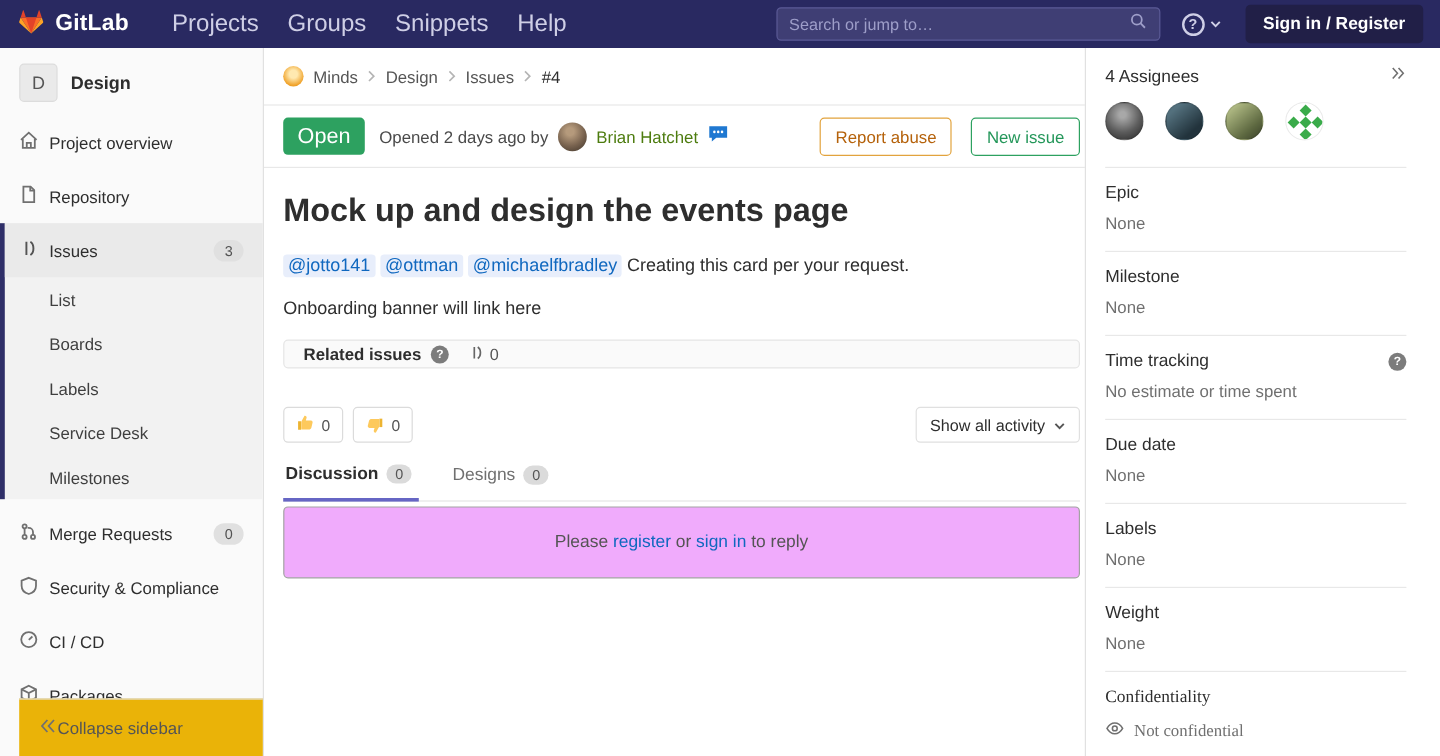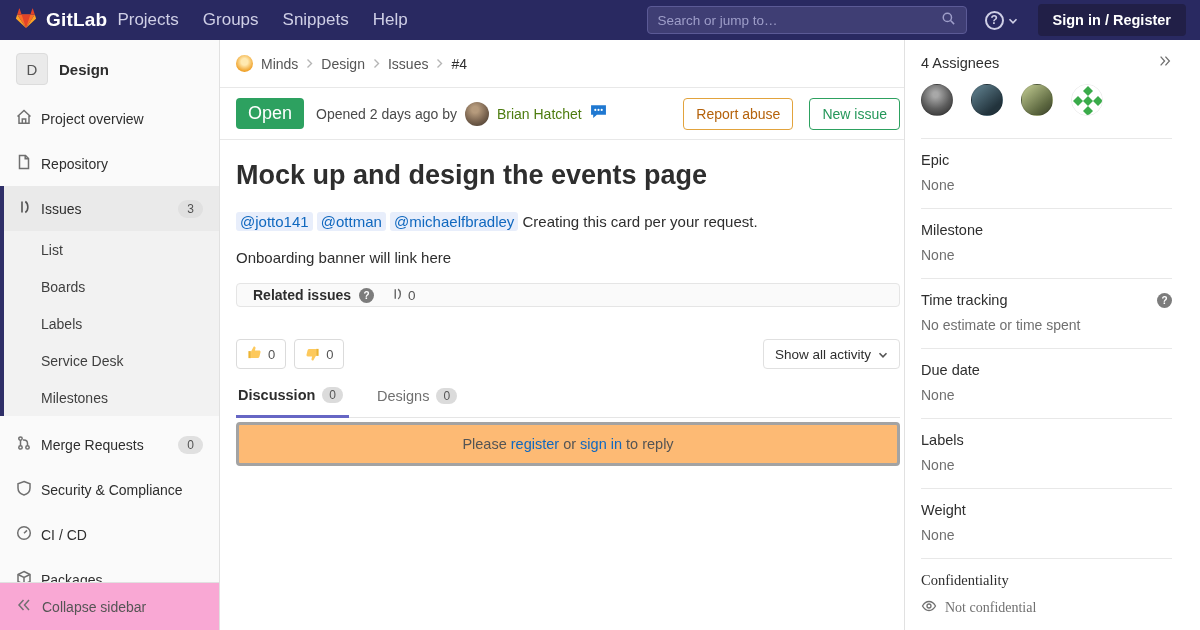--- a/index.html
+++ b/index.html
@@ -2,24 +2,24 @@
 <html><head>
 <meta charset="utf-8">
 <style>
   * { margin:0; padding:0; box-sizing:border-box; }
   body { font-family:"Liberation Sans","DejaVu Sans",sans-serif; background:#fff; color:#2e2e2e; }
   #app { position:relative; width:1200px; height:630px; overflow:hidden; background:#fff; }
 
   
   .navbar { position:absolute; top:0; left:0; width:1200px; height:40px; background:#292961;
             display:flex; align-items:center; padding:0 14px; z-index:30; }
-  .brand { display:flex; align-items:center; gap:8px; cursor:pointer; }
+  .brand { display:flex; align-items:center; gap:8px; margin-right:26px; cursor:pointer; }
   .brand-text { color:#fff; font-size:19px; font-weight:bold; letter-spacing:.2px; }
   .nav-links { display:flex; align-items:center; gap:4px; }
-  .nav-link { color:#cfcfe6; font-size:17px; padding:6px 10px; border-radius:3px; cursor:pointer; }
+  .nav-link { color:#cfcfe6; font-size:20px; padding:6px 10px; border-radius:3px; cursor:pointer; }
   .nav-spacer { flex:1; }
   .nav-search { width:320px; height:28px; background:#3f3e74; border:1px solid #5b5a96; border-radius:4px;
                 display:flex; align-items:center; padding:0 10px; }
   .nav-search input { flex:1; background:transparent; border:none; outline:none; color:#d8d8ee; font-size:13.5px;
                       font-family:inherit; }
   .nav-search input::placeholder { color:#9e9ec9; }
   .nav-help { display:flex; align-items:center; gap:4px; margin-left:18px; color:#cfcfe6; cursor:pointer; }
   .q-ring { width:19px; height:19px; border:2px solid #cfcfe6; border-radius:50%; display:flex;
             align-items:center; justify-content:center; font-size:12px; font-weight:bold; }
   .signin-btn { margin-left:20px; background:#211f47; color:#fff; font-weight:bold; font-size:14.5px;
@@ -35,22 +35,22 @@
   .nav-item { display:flex; align-items:center; gap:9px; padding:0 16px; height:45px; font-size:14px;
               color:#2e2e2e; cursor:pointer; }
   .nav-item svg { flex:none; }
   .count-badge { margin-left:auto; background:#e0e0e0; border-radius:10px; padding:2px 9px; font-size:12px;
                  color:#525252; }
   .section-active { background:#f2f2f2; border-left:4px solid #2f2f68; margin-bottom:6px; }
   .section-active .nav-item { padding-left:12px; }
   .section-active .nav-item.parent { background:#eaeaea; }
   .sub-item { display:flex; align-items:center; height:37px; padding-left:37px; font-size:14px; color:#3f3f3f;
               cursor:pointer; }
-  .collapse-bar { position:absolute; bottom:0; left:0; width:219px; height:48px; background:#f9a8d4;
-                  border-top:1px solid #e1e1e1; display:flex; align-items:center; gap:10px; padding:0 16px;
+  .collapse-bar { position:absolute; bottom:0; left:16px; width:219px; height:48px; background:#eab308;
+                  border-top:1px solid #e1e1e1; display:flex; align-items:center; padding:0 16px;
                   font-size:14px; color:#555; cursor:pointer; z-index:12; }
 
   
   .main { position:absolute; top:40px; left:220px; right:284px; bottom:0; background:#fff; overflow:hidden; }
   .breadcrumb { height:48px; display:flex; align-items:center; gap:8px; padding:0 16px;
                 border-bottom:1px solid #e8e8e8; font-size:14px; color:#555; }
   .crumb { cursor:pointer; color:#555; }
   .crumb.current { color:#2e2e2e; }
   .crumb-avatar { width:17px; height:17px; border-radius:50%;
                   background:radial-gradient(circle at 50% 40%, #ffe9b0 25%, #f0a32c 70%, #d98400); }
@@ -80,22 +80,22 @@
                border-radius:4px; height:30px; padding:0 10px; font-size:13px; color:#545454; cursor:pointer;
                font-family:inherit; margin-right:8px; }
   .activity-dd { margin-left:auto; display:flex; align-items:center; gap:7px; border:1px solid #e0e0e0;
                  border-radius:4px; height:30px; padding:0 11px; font-size:13.5px; color:#2e2e2e; cursor:pointer; }
   .tabs { margin:18px 16px 0; display:flex; border-bottom:1px solid #e5e5e5; }
   .tab { display:flex; align-items:center; padding:0 6px 12px 2px; margin-right:26px; font-size:14.5px;
          color:#707070; cursor:pointer; }
   .tab.active { color:#2e2e2e; font-weight:bold; border-bottom:3px solid #6666c4; margin-bottom:-1px; }
   .tab-count { background:#dbdbdb; border-radius:9px; padding:1px 7px; font-size:12px; color:#555;
                margin-left:7px; font-weight:normal; }
-  .reply-box { margin:4px 16px 0; background:#fdba74; border:3px solid #a3a3a3; border-radius:4px;
-               padding:11px; text-align:center; font-size:14.5px; color:#545454; }
+  .reply-box { margin:4px 16px 0; background:#f0abfc; border:1px solid #a3a3a3; border-radius:4px;
+               padding:21px; text-align:center; font-size:14.5px; color:#545454; }
   .link-blue { color:#1068bf; cursor:pointer; text-decoration:none; }
 
   
   .right-sidebar { position:absolute; top:40px; right:12px; bottom:0; width:284px; background:#fff;
                    border-left:1px solid #e1e1e1; padding:0 16px; overflow:hidden; }
   .rs-head { padding-top:14px; display:flex; align-items:center; justify-content:space-between; }
   .rs-head-label { font-size:14.5px; color:#2e2e2e; }
   .avatars { display:flex; gap:18px; margin-top:12px; padding-bottom:22px; border-bottom:1px solid #e8e8e8; }
   .rs-avatar { width:32px; height:32px; border-radius:50%; border:1px solid rgba(0,0,0,.08); overflow:hidden;
                cursor:pointer; }

